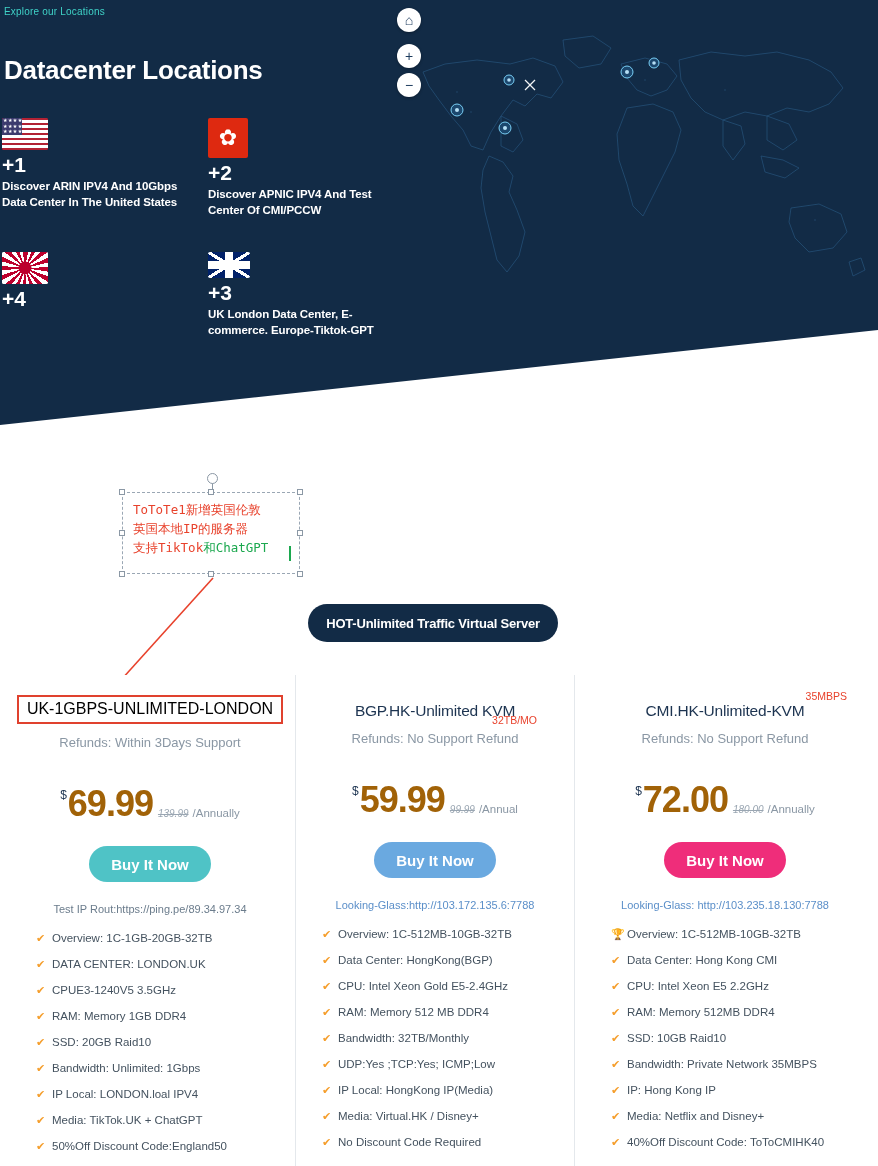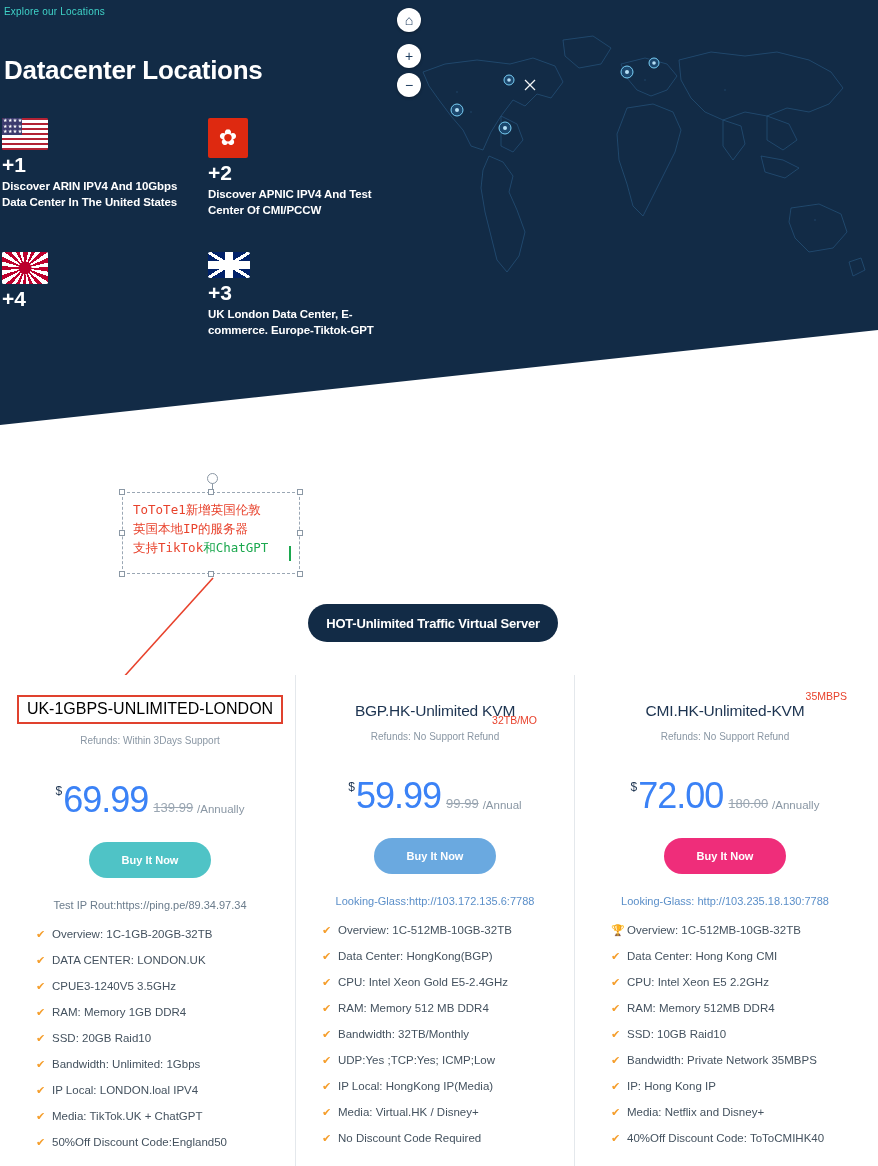--- a/index.html
+++ b/index.html
@@ -282,68 +282,69 @@
     position: absolute;
     top: 15px;
     font-size: 10.5px;
     color: #e8422c;
   }
   .card-2 .corner-tag { right: 37px; margin-top: 24px; }
   .card-3 .corner-tag { right: 18px; }
 
   .refund {
     text-align: center;
-    font-size: 10px;
+    font-size: 13px;
     color: #8a97a4;
     margin-top: 11px;
   }
 
   .price-row {
     display: flex;
     align-items: flex-end;
     justify-content: center;
     margin-top: 26px;
     height: 46px;
   }
   .cur {
     font-size: 12px;
     color: #1c3350;
     margin-bottom: 20px;
     margin-right: 1px;
   }
   .amount {
     font-size: 36px;
-    font-weight: normal;
-    color: #3b82f6;
+    font-weight: bold;
+    color: #a16207;
     line-height: 1;
     letter-spacing: -1px;
   }
   .old {
-    font-size: 13px;
+    font-size: 10px;
     color: #9aa6b2;
     text-decoration: line-through;
     margin-left: 5px;
     margin-bottom: 3px;
+    font-style: italic;
   }
   .per {
     font-size: 11.5px;
     color: #8a97a4;
     margin-left: 4px;
     margin-bottom: 3px;
   }
 
   .buy-btn {
     display: block;
     margin: 24px auto 0;
     width: 122px;
     height: 36px;
     border: none;
     border-radius: 18px;
     color: #ffffff;
-    font-size: 11px;
+    font-size: 15px;
     font-weight: bold;
     cursor: pointer;
     font-family: "Liberation Sans", sans-serif;
   }
   .buy-1 { background: #4fc3c6; }
   .buy-2 { background: #6aa9e0; }
   .buy-3 { background: #ef2d7a; }
 
   .glass-link {
     display: block;

